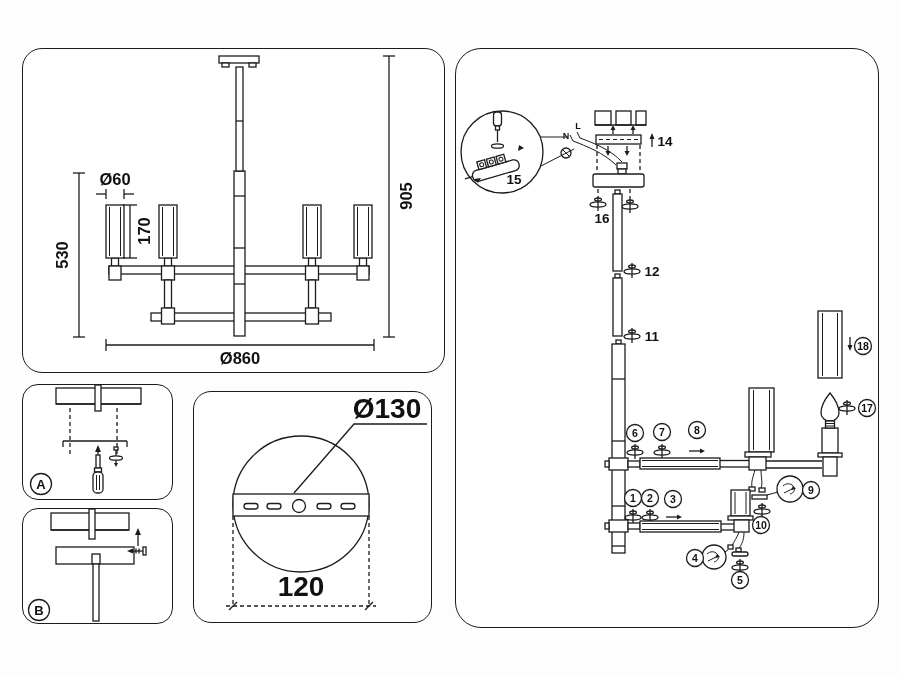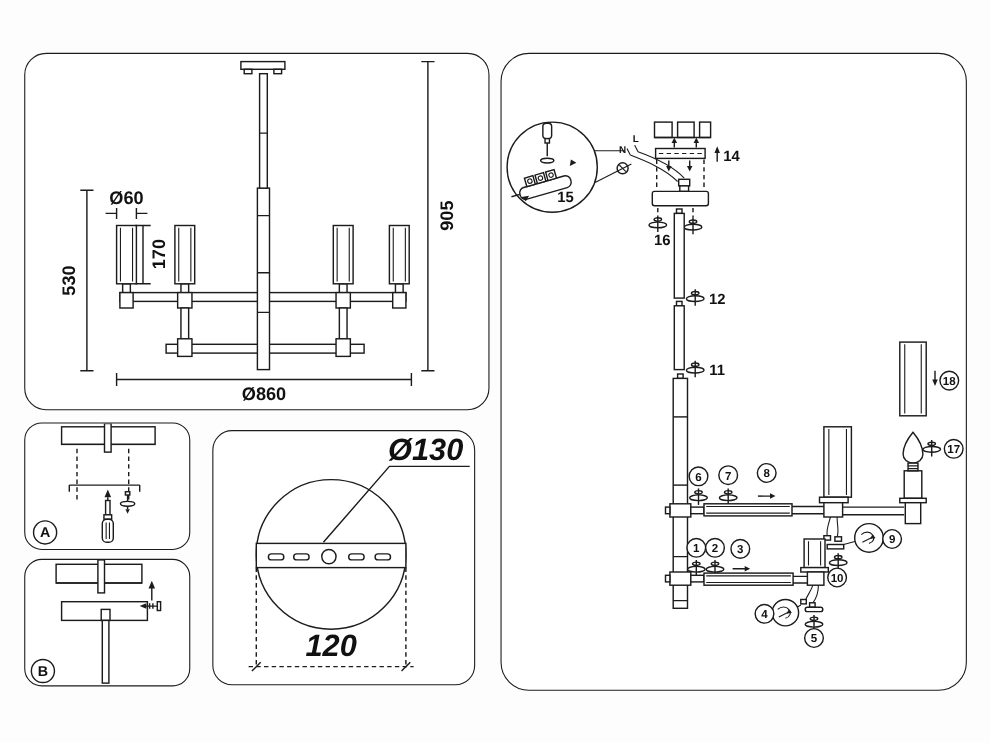--- a/index.html
+++ b/index.html
@@ -2,21 +2,21 @@
 <html><head>
 <meta charset="utf-8">
 <style>
   html,body{margin:0;padding:0;background:#fdfdfd;}
   #page{position:relative;width:900px;height:675px;background:#fdfdfd;overflow:hidden;
         font-family:"Liberation Sans",sans-serif;}
   .panel{position:absolute;background:#fff;border:1.6px solid #1c1c1c;box-sizing:border-box;}
   #panel-front{left:22px;top:48px;width:423px;height:325px;border-radius:20px;}
   #panel-a{left:22px;top:384px;width:151px;height:116px;border-radius:16px;}
   #panel-b{left:22px;top:508px;width:151px;height:116px;border-radius:16px;}
-  #panel-plate{left:193px;top:391px;width:239px;height:232px;border-radius:18px;font-style:italic;}
+  #panel-plate{left:193px;top:391px;width:239px;height:232px;border-radius:18px;}
   #panel-assembly{left:455px;top:48px;width:424px;height:580px;border-radius:26px;}
   svg{position:absolute;left:0;top:0;display:block;}
   svg line,svg rect,svg path,svg circle,svg ellipse,svg polyline{stroke:#1c1c1c;fill:none;stroke-width:1.3;}
   svg polygon{fill:#1c1c1c;stroke:none;}
   .wfill{fill:#fff;}
   .dash{stroke-dasharray:4 3;}
   text{fill:#111;stroke:none;font-family:"Liberation Sans",sans-serif;}
   .dim{font-size:16.5px;font-weight:600;}
   .big{font-size:28px;font-weight:700;}
   .pnum{font-size:10.5px;font-weight:700;}

